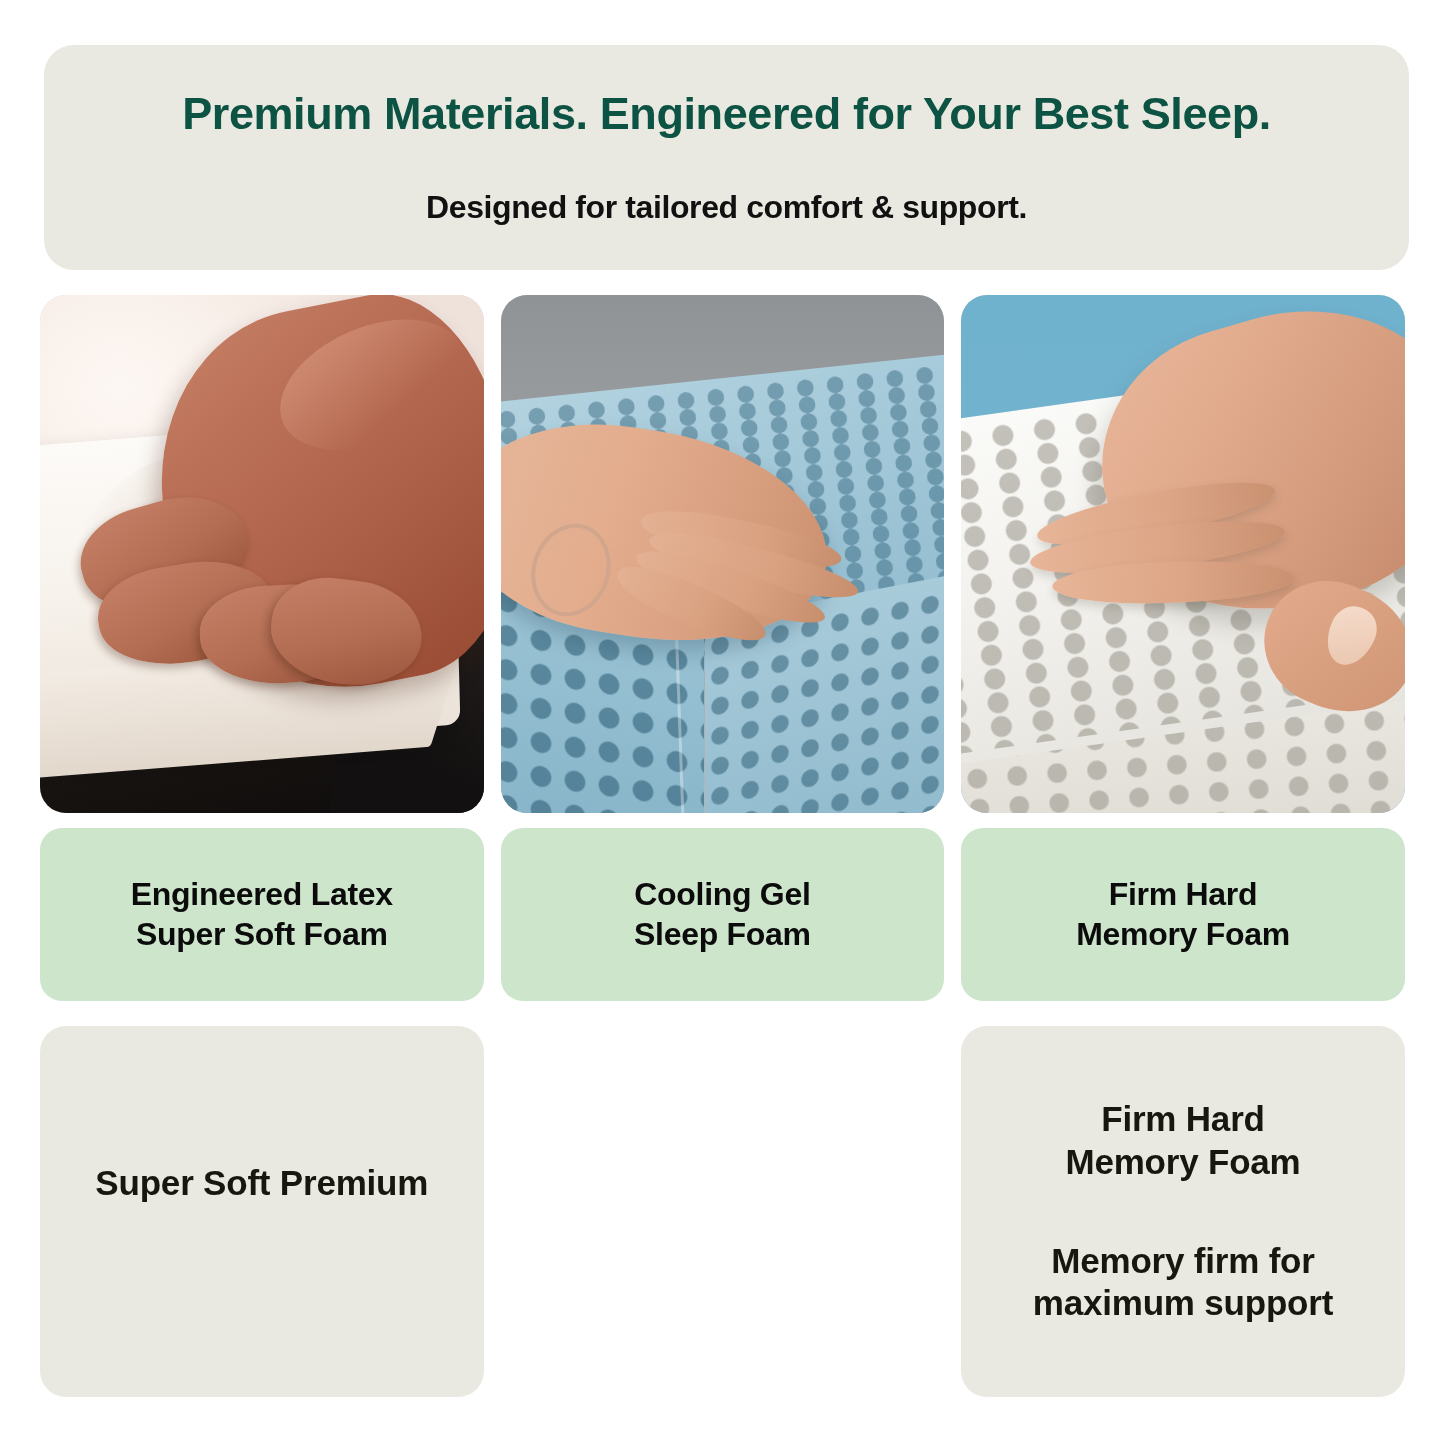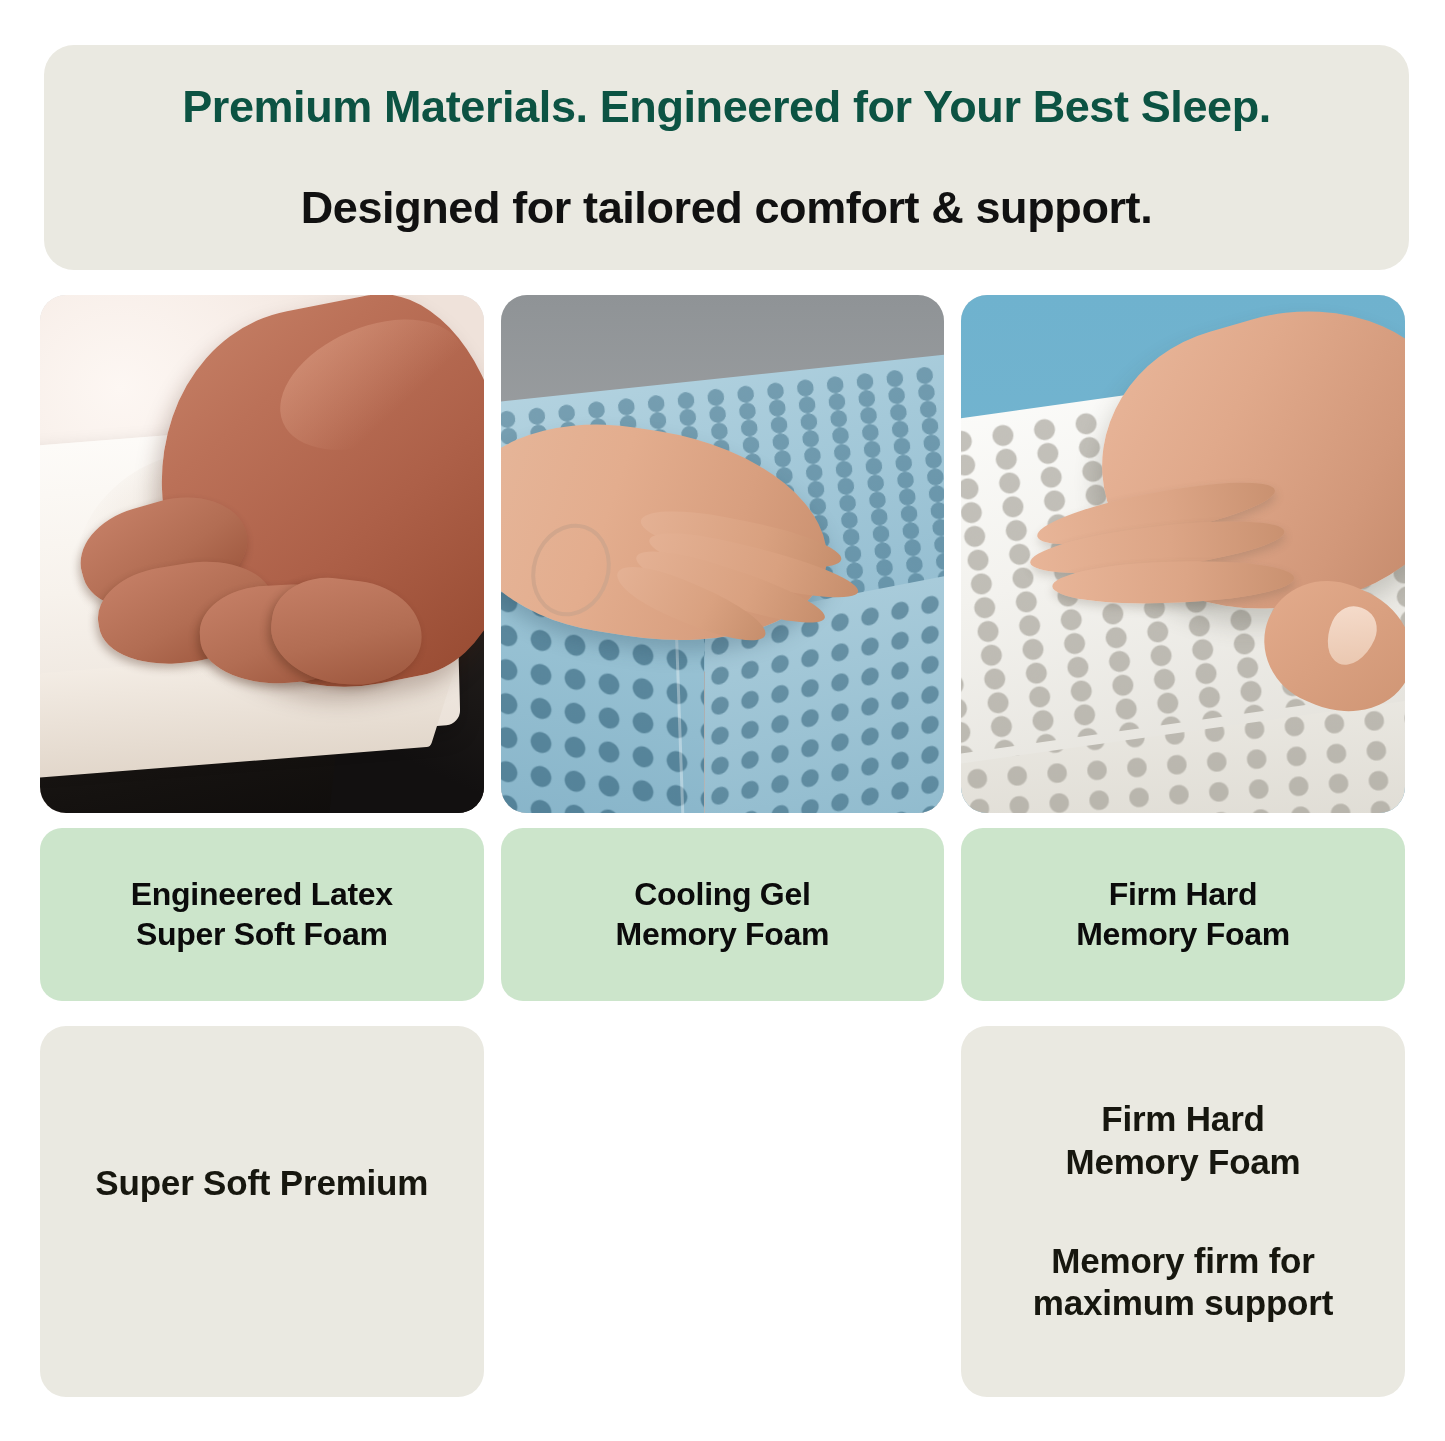--- a/index.html
+++ b/index.html
@@ -46,21 +46,21 @@
     font-size: 45px;
     line-height: 1.12;
     letter-spacing: -0.4px;
     text-align: center;
     white-space: nowrap;
     margin-bottom: 10px;
   }
   .header-line-2 {
     font-family: "Liberation Sans", "DejaVu Sans", sans-serif;
     font-weight: bold;
-    font-size: 45px;
+    font-size: 32px;
     line-height: 1.12;
     letter-spacing: -0.4px;
     text-align: center;
     white-space: nowrap;
     color: #111111;
     margin-top: 40px;
   }
 
   
   .columns {
@@ -408,21 +408,21 @@
           <div class="p2-fing p2-fg1"></div>
           <div class="p2-fing p2-fg2"></div>
           <div class="p2-fing p2-fg3"></div>
           <div class="p2-fing p2-fg4"></div>
         </div>
         <div class="p2-bracelet"></div>
       </div>
 
       <div class="title-pill">
         <div class="title-pill-text">Cooling Gel
-Memory Foam</div>
+Sleep Foam</div>
       </div>
 
     </div>
 
     <div class="col">
 
       <div class="photo">
         <div class="p3-bg"></div>
         <div class="p3-side"></div>
         <div class="p3-holes2"></div>

